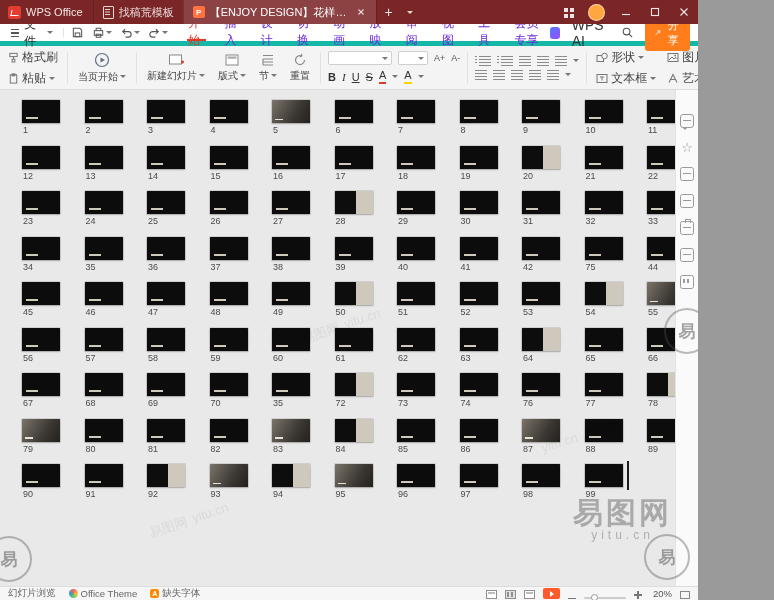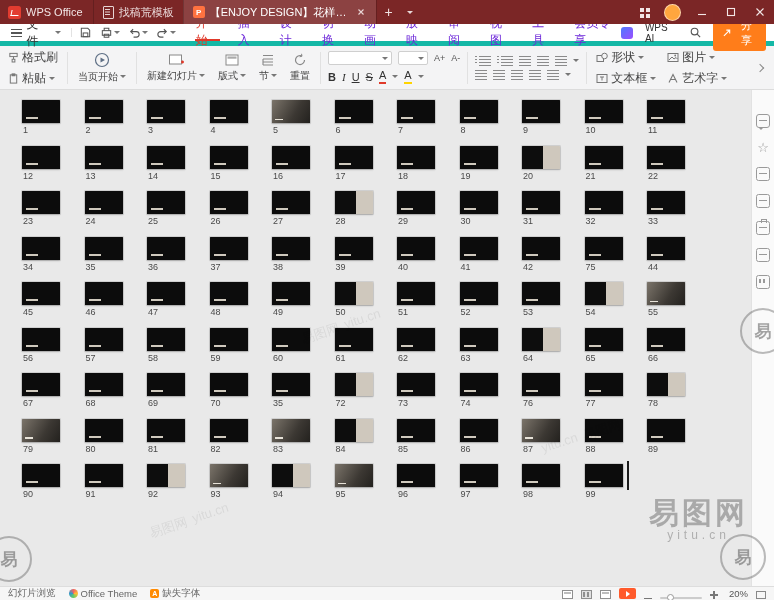--- a/index.html
+++ b/index.html
@@ -1,16 +1,16 @@
 <!DOCTYPE html>
 <html><head>
 <meta charset="utf-8">
 <style>
   html,body{margin:0;padding:0;background:#9a9a9a;}
-  #app{position:relative;width:774px;height:600px;overflow:hidden;background:#e9e9e9;
+  #app{position:relative;width:698px;height:600px;overflow:hidden;background:#e9e9e9;
        font-family:"Liberation Sans","DejaVu Sans",sans-serif;}
 
   
   .titlebar{position:absolute;top:0;left:0;right:0;height:24px;background:#7b2626;
             display:flex;align-items:stretch;color:#f2e6e6;z-index:20;}
   .logo{display:flex;align-items:center;gap:5px;padding:0 10px 0 8px;}
   .logo-sq{width:13px;height:13px;border-radius:2.5px;background:#e23c30;position:relative;}
   .logo-sq::after{content:"";position:absolute;left:3px;top:4px;width:7px;height:5px;
                   border-bottom:1.6px solid #fff;border-left:1.6px solid #fff;transform:skewX(-12deg);}
   .logo-txt{font-size:11px;white-space:nowrap;}
@@ -41,21 +41,21 @@
            align-items:stretch;padding:0 8px;box-sizing:border-box;border-bottom:5px solid #14b8a6;z-index:19;}
   .file{display:flex;align-items:center;gap:5px;font-size:12px;color:#333;padding:0 3px;}
   .ham{width:11px;height:8px;background:repeating-linear-gradient(to bottom,#555 0 1.4px,transparent 1.4px 3.3px);}
   .vdiv-l{width:1px;background:#e2e2e2;margin:4px 7px;}
   .qi{display:flex;align-items:center;gap:1px;margin-right:8px;}
   .menu-items{display:flex;gap:17px;margin-left:11px;align-items:stretch;}
   .menu-item{display:flex;align-items:center;font-size:12px;color:#6d28d9;border-bottom:2px solid transparent;
              padding:0 1px;box-sizing:border-box;}
   .menu-item.active{color:#e0392a;border-bottom-color:#e0392a;}
   .sp{flex:1;}
-  .ai{display:flex;align-items:center;gap:12px;font-size:10px;color:#333;}
+  .ai{display:flex;align-items:center;gap:12px;font-size:14px;color:#333;}
   .ai-ic{width:12px;height:12px;border-radius:3px;background:linear-gradient(135deg,#4e7bff,#9b4dff);}
   .search-btn{display:flex;align-items:center;margin:0 11px;}
   .share-wrap{display:flex;align-items:center;}
   .share-btn{display:flex;align-items:center;gap:4px;background:#ff7d1a;color:#fff;font-size:11px;
              border-radius:3px;padding:3px 9px;border:0;font-family:inherit;}
 
   
   .ribbon{position:absolute;top:46px;left:0;right:0;height:44px;background:#f4f4f5;
           border-bottom:1px solid #dcdcdc;display:flex;align-items:center;padding:0 6px;
           box-sizing:border-box;gap:7px;z-index:18;}

